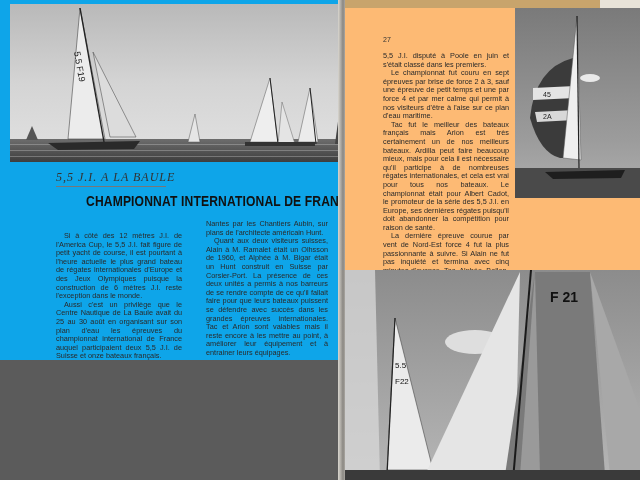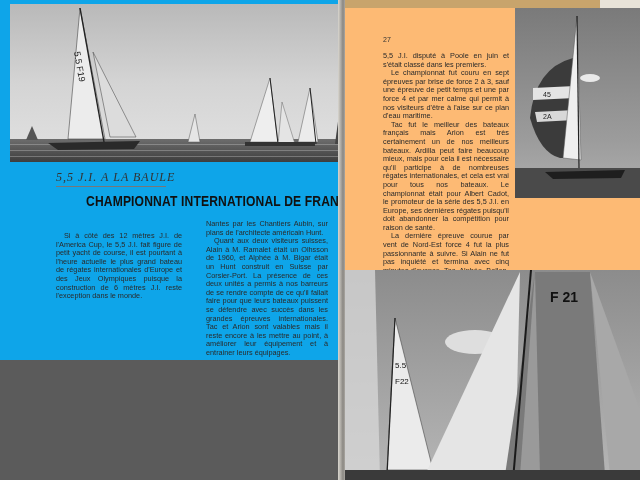--- a/index.html
+++ b/index.html
@@ -72,20 +72,21 @@
       <rect x="235" y="138" width="70" height="4" fill="#333"></rect>
     </svg>
   </div>
 
   <div class="kicker">5,5 J.I. A LA BAULE</div>
   <div class="kicker-line"></div>
   <div class="headline">CHAMPIONNAT INTERNATIONAL DE FRANCE</div>
 
   <div class="col" style="left:56px;top:232px;width:126px;">
     <p>Si à côté des 12 mètres J.I. de l'America Cup, le 5,5 J.I. fait figure de petit yacht de course, il est pourtant à l'heure actuelle le plus grand bateau de régates internationales d'Europe et des Jeux Olympiques puisque la construction de 6 mètres J.I. reste l'exception dans le monde.</p>
+    <p>Aussi c'est un privilège que le Centre Nautique de La Baule avait du 25 au 30 août en organisant sur son plan d'eau les épreuves du championnat international de France auquel participaient deux 5,5 J.I. de Suisse et onze bateaux français.</p>
   </div>
   <div class="col" style="left:190px;top:220px;width:122px;margin-left:16px;">
     <p class="noindent">Nantes par les Chantiers Aubin, sur plans de l'architecte américain Hunt.</p>
     <p>Quant aux deux visiteurs suisses, Alain à M. Ramalet était un Olhsson de 1960, et Alphée à M. Bigar était un Hunt construit en Suisse par Corsier-Port. La présence de ces deux unités a permis à nos barreurs de se rendre compte de ce qu'il fallait faire pour que leurs bateaux puissent se défendre avec succès dans les grandes épreuves internationales. Tac et Arion sont valables mais il reste encore à les mettre au point, à améliorer leur équipement et à entrainer leurs équipages.</p>
   </div>
 
   <div class="rule" style="left:56px;top:383px;width:260px;"></div>
 
   <div class="table" id="results-table" style="left:56px;top:386px;">
       <div class="row">

